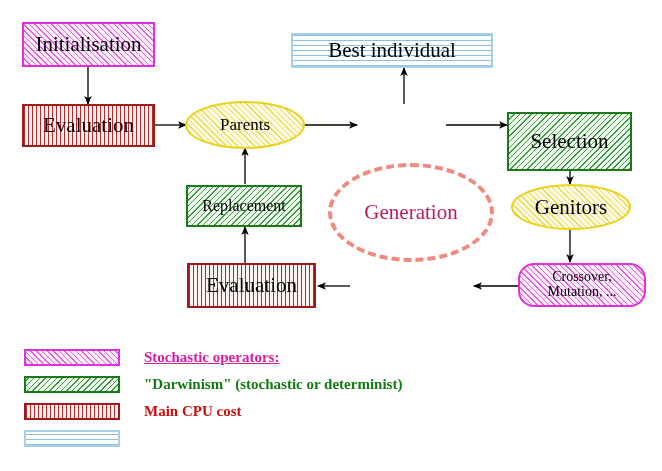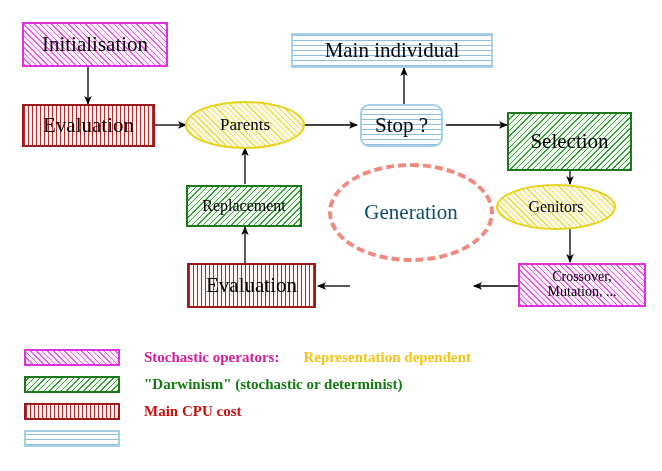--- a/index.html
+++ b/index.html
@@ -63,21 +63,21 @@
   .rounded { border-radius: 9px; }
 
   .dashed-ellipse {
     position: absolute;
     box-sizing: border-box;
     border: 4px dashed #f08a80;
     border-radius: 50%;
     display: flex;
     align-items: center;
     justify-content: center;
-    color: #0c4a6e;
+    color: #be185d;
     z-index: 2;
   }
 
   
   .arrow-svg {
     position: absolute;
     left: 0; top: 0;
     width: 662px; height: 471px;
     z-index: 1;
     pointer-events: none;
@@ -101,21 +101,21 @@
     width: 96px;
     height: 17px;
     flex: 0 0 auto;
   }
   .legend-text {
     margin-left: 24px;
     font-size: 15px;
     font-weight: bold;
     white-space: pre;
   }
-  .lt-magenta { color: #d61ba0; }
+  .lt-magenta { color: #d61ba0; text-decoration: underline; }
   .lt-gold    { color: #f5c518; }
   .lt-green   { color: #127a12; }
   .lt-red     { color: #cc0f0f; }
   .lt-blue    { color: #8fc0de; }
 </style>
 </head>
 <body>
 
 <div id="canvas">
 
@@ -142,49 +142,46 @@
 
     <line x1="519" y1="286" x2="474" y2="286" stroke="#000" stroke-width="1.3" marker-end="url(#ah)"></line>
 
     <line x1="350" y1="286" x2="318" y2="286" stroke="#000" stroke-width="1.3" marker-end="url(#ah)"></line>
 
     <line x1="245" y1="263" x2="245" y2="227" stroke="#000" stroke-width="1.3" marker-end="url(#ah)"></line>
 
     <line x1="245" y1="184" x2="245" y2="148" stroke="#000" stroke-width="1.3" marker-end="url(#ah)"></line>
   </svg>
 
-  <div class="node hatch-magenta" style="left:22px; top:22px; width:146px; height:45px; font-size:21px;">
+  <div class="node hatch-magenta" style="left:22px; top:22px; width:133px; height:45px; font-size:21px;">
     <span class="node-label">Initialisation</span>
   </div>
 
   <div class="node hatch-red" style="left:22px; top:104px; width:133px; height:43px; font-size:21px;">
     <span class="node-label">Evaluation</span>
   </div>
 
   <div class="node hatch-yellow-ellipse" style="left:185px; top:101px; width:120px; height:48px; font-size:17px;">
     <span class="node-label">Parents</span>
   </div>
 
   <div class="node hatch-blue" style="left:291px; top:33px; width:202px; height:35px; font-size:21px;">
-    <span class="node-label">Main individual</span>
-  </div>
-
-  <div class="node hatch-blue rounded" style="left:360px; top:104px; width:83px; height:43px; font-size:21px;">
-    <span class="node-label">Stop ?</span>
-  </div>
+    <span class="node-label">Best individual</span>
+  </div>
+
 
   <div class="node hatch-green" style="left:507px; top:112px; width:125px; height:59px; font-size:21px;">
     <span class="node-label">Selection</span>
   </div>
 
-  <div class="node hatch-yellow-ellipse" style="left:496px; top:184px; width:120px; height:46px; font-size:16px;">
+  <div class="node hatch-yellow-ellipse" style="left:511px; top:184px; width:120px; height:46px; font-size:21px;">
     <span class="node-label">Genitors</span>
   </div>
 
-  <div class="node hatch-magenta" style="left:518px; top:263px; width:128px; height:44px; font-size:14px;">
+  <div class="node hatch-magenta" style="left:518px; top:263px; width:128px; height:44px; font-size:14px;border-radius:16px;">
     <span class="node-label">Crossover,
 Mutation, ...</span>
   </div>
 
 
   <div class="node hatch-red" style="left:187px; top:263px; width:129px; height:45px; font-size:21px;">
     <span class="node-label">Evaluation</span>
   </div>
 
   <div class="node hatch-green" style="left:186px; top:185px; width:116px; height:42px; font-size:16px;">
@@ -193,21 +190,20 @@
 
   <div class="dashed-ellipse" style="left:328px; top:163px; width:166px; height:99px; font-size:21px;">
     <span class="node-label">Generation</span>
   </div>
 
   <div class="legend">
 
     <div class="legend-row">
       <div class="legend-swatch hatch-magenta"></div>
       <div class="legend-text lt-magenta">Stochastic operators:</div>
-      <div class="legend-text lt-gold">Representation dependent</div>
     </div>
 
     <div class="legend-row">
       <div class="legend-swatch hatch-green"></div>
       <div class="legend-text lt-green">"Darwinism" (stochastic or determinist)</div>
     </div>
 
     <div class="legend-row">
       <div class="legend-swatch hatch-red"></div>
       <div class="legend-text lt-red">Main CPU cost</div>

